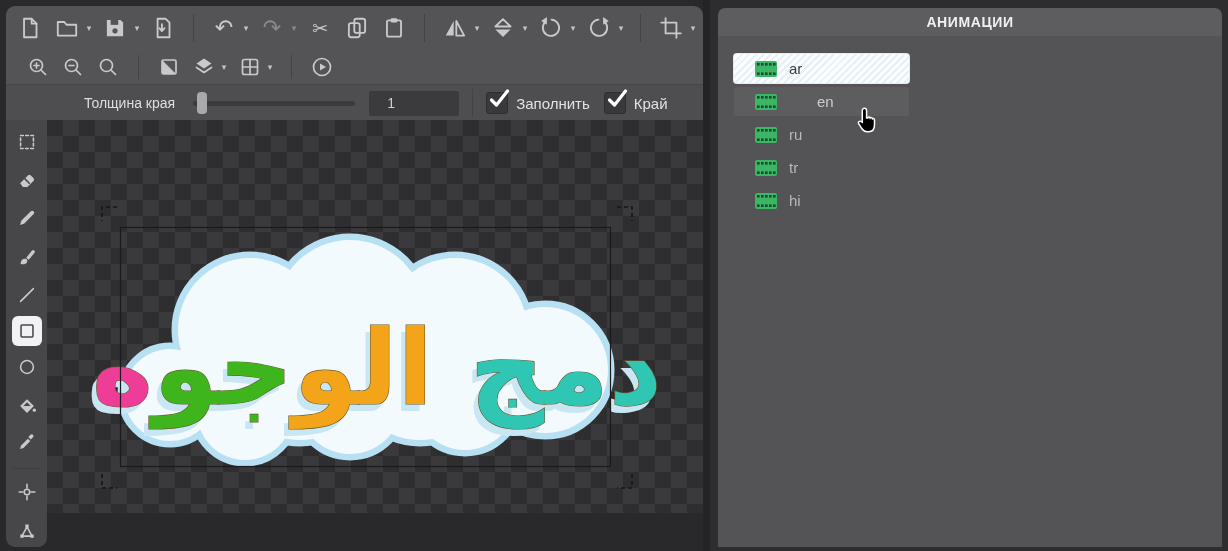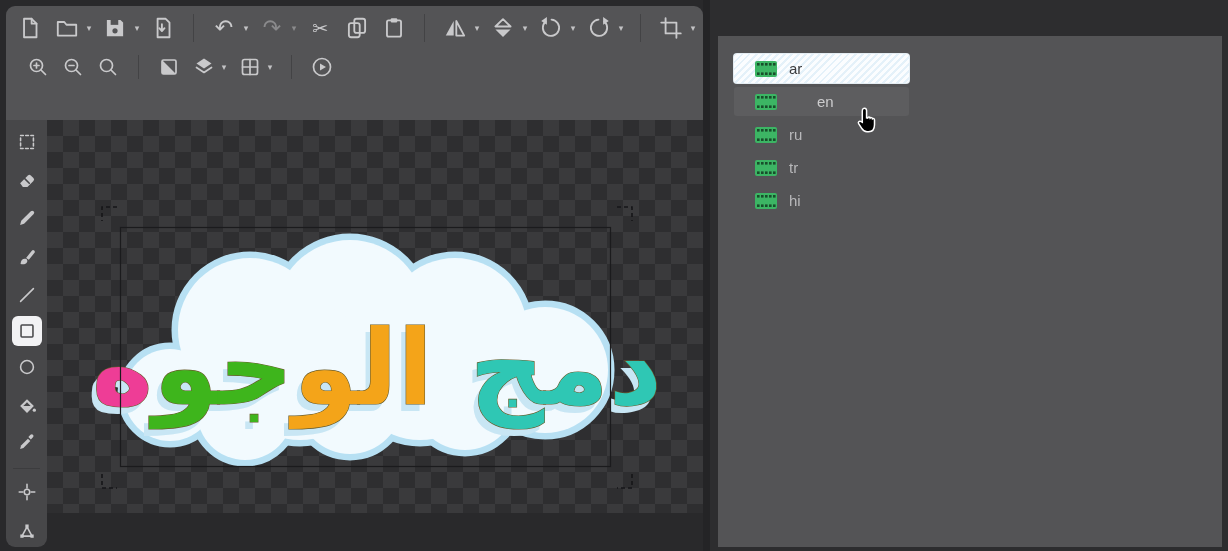--- a/index.html
+++ b/index.html
@@ -260,20 +260,45 @@
     </div>
     <div class="vsep short"></div>
     <div class="tbtn tbtn-sm">
       <svg class="ic" width="24" height="24" viewBox="0 0 24 24">
         <circle cx="12" cy="12" r="8.5"></circle>
         <polygon class="fil" points="10,8.5 16,12 10,15.5"></polygon>
       </svg>
     </div>
   </div>
 
+  <div class="tb-row3">
+    <span class="edge-label">Толщина края</span>
+    <div class="slider">
+      <div class="slider-track"></div>
+      <div class="slider-handle"></div>
+    </div>
+    <input class="edge-input" readonly="" value="1" style="">
+    <div class="vsep" style="margin:0 13px;"></div>
+    <div class="cbgroup" style="margin-right:14px;">
+      <span class="checkbox">
+        <svg width="26" height="26" viewBox="0 0 26 26">
+          <path d="M5.5 14 L10.5 19 L21.5 5" stroke="#ffffff" stroke-width="3.2" fill="none" stroke-linecap="round" stroke-linejoin="round"></path>
+        </svg>
+      </span>
+      <span class="cblabel">Заполнить</span>
+    </div>
+    <div class="cbgroup">
+      <span class="checkbox">
+        <svg width="26" height="26" viewBox="0 0 26 26">
+          <path d="M5.5 14 L10.5 19 L21.5 5" stroke="#ffffff" stroke-width="3.2" fill="none" stroke-linecap="round" stroke-linejoin="round"></path>
+        </svg>
+      </span>
+      <span class="cblabel">Край</span>
+    </div>
+  </div>
 </div>
 
 <div class="sidebar">
   <div class="tool" style="top:7px;">
     <svg class="ic" width="22" height="22" viewBox="0 0 24 24">
       <rect x="5" y="5" width="14" height="14" stroke-dasharray="3 2.6"></rect>
     </svg>
   </div>
   <div class="tool" style="top:45px;">
     <svg class="ic" width="22" height="22" viewBox="0 0 24 24">
@@ -381,20 +406,23 @@
       <polyline points="617,207 632,207 632,221"></polyline>
       <polyline points="102,474 102,488 117,488"></polyline>
       <polyline points="632,474 632,488 617,488"></polyline>
     </g>
   </svg>
 </div>
 
 <div class="divider"></div>
 
 <div class="right-panel">
+  <div class="right-header">
+    <span>АНИМАЦИИ</span>
+  </div>
   <div class="right-body">
     <div class="anim-item selected" style="top:18px;">
       <svg class="film" width="22" height="16" viewBox="0 0 22 16">
         <rect x="0" y="0" width="22" height="16" rx="2" fill="#3cb564"></rect>
         <g fill="#123d22" opacity="0.85">
           <rect x="2" y="2" width="2.6" height="2.6"></rect>
             <rect x="6" y="2" width="2.6" height="2.6"></rect>
             <rect x="10" y="2" width="2.6" height="2.6"></rect>
             <rect x="14" y="2" width="2.6" height="2.6"></rect>
             <rect x="18" y="2" width="2.6" height="2.6"></rect>

